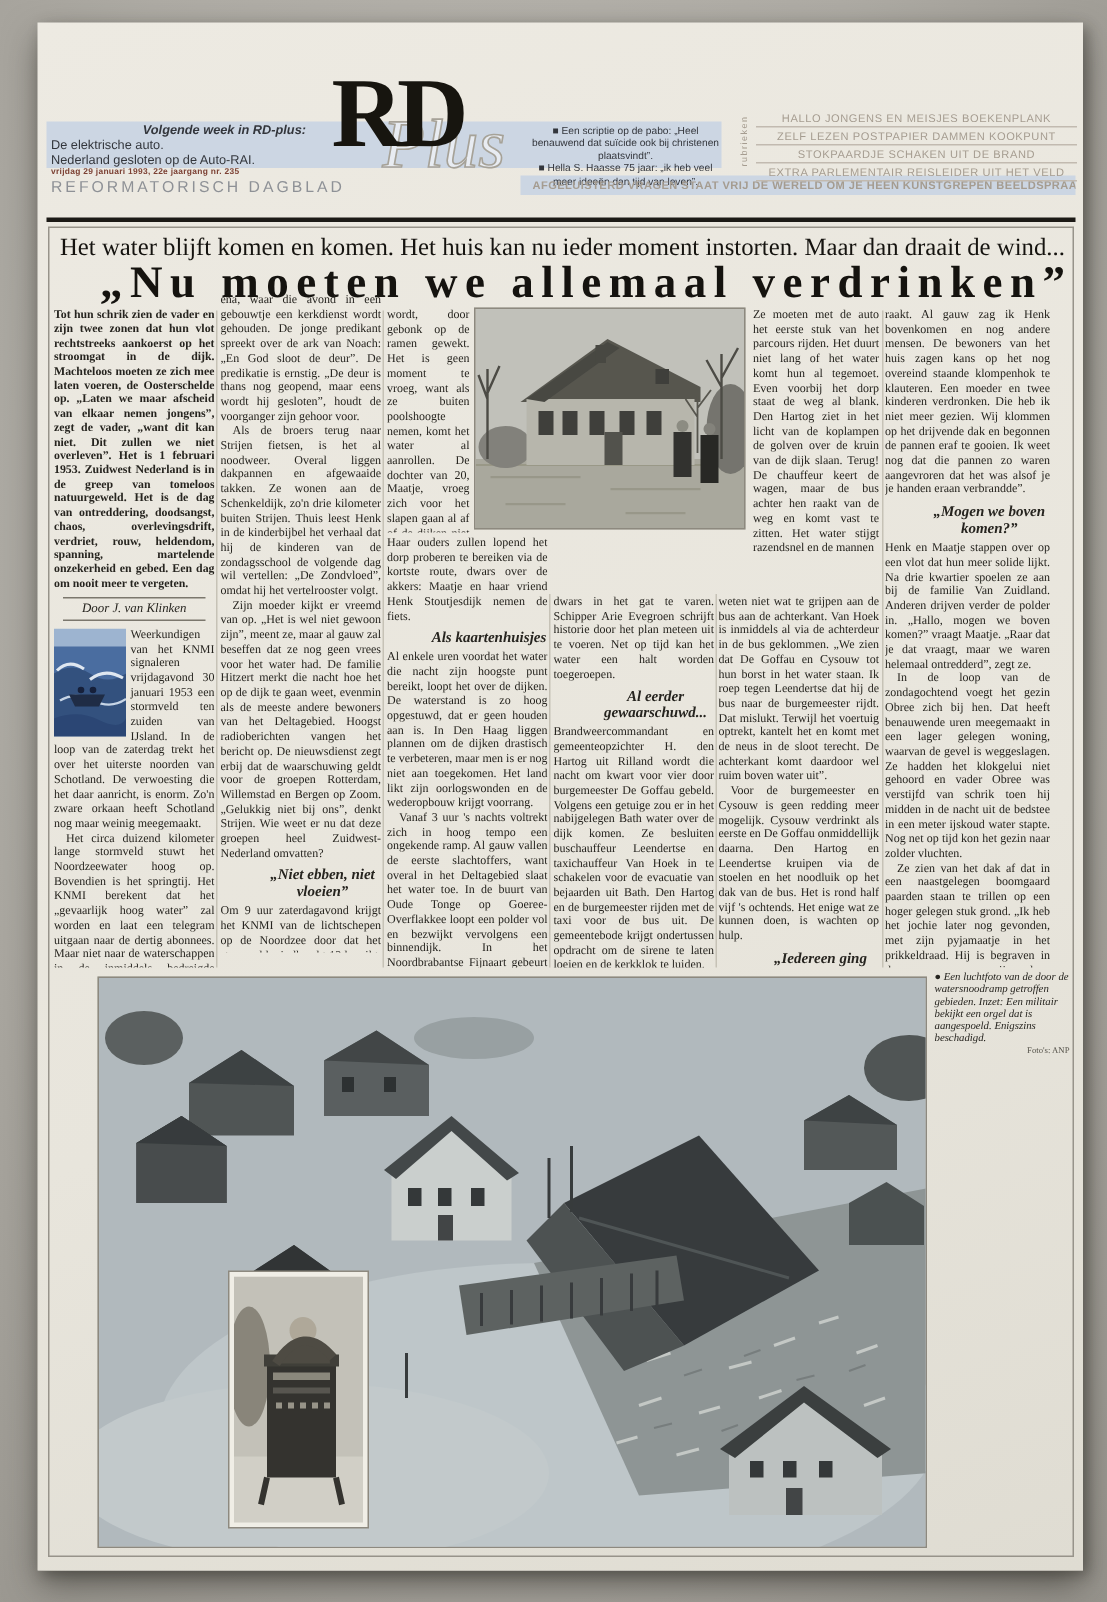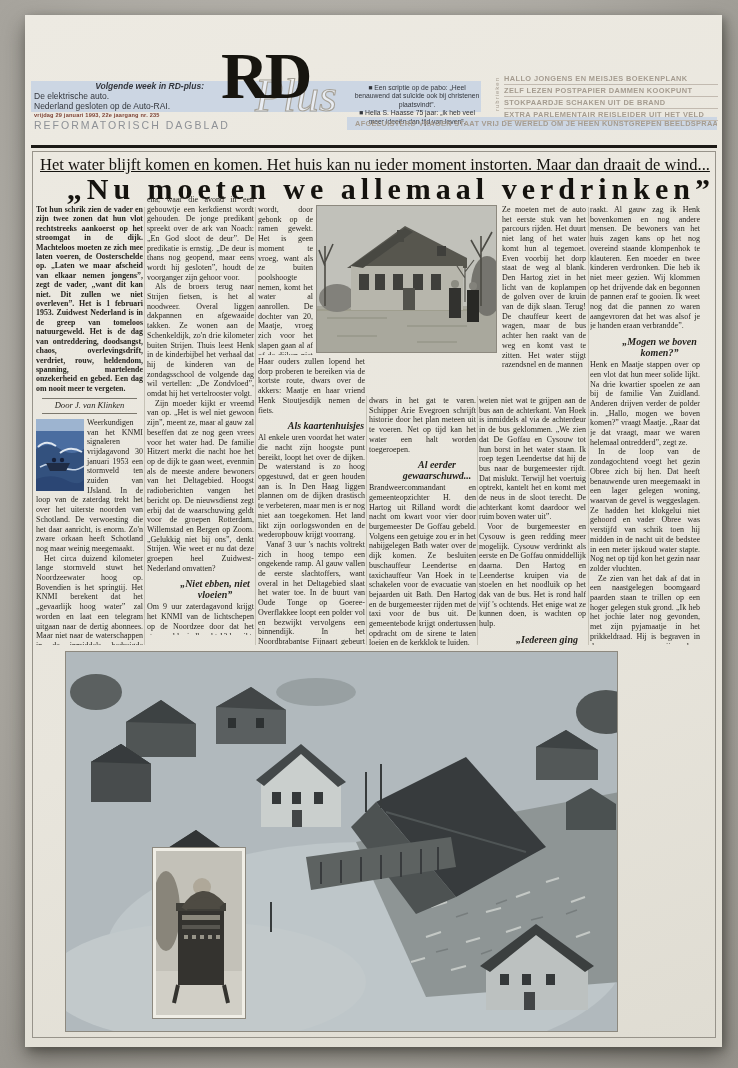--- a/index.html
+++ b/index.html
@@ -20,29 +20,29 @@
   .band{background:#ccd6e3;}
   .promo{left:9px;top:66px;width:170px;font-size:8.5px;line-height:10px;color:#33363c;}
   .promo .b1{font-weight:bold;font-style:italic;text-align:right;}
   .dateline{left:9px;top:97px;font-size:5.6px;font-weight:bold;color:#7c4134;letter-spacing:.2px;}
   .papername{left:9px;top:104px;font-size:10.5px;letter-spacing:2px;color:#8e9196;text-align:center;}
   .logo-rd{left:196px;top:28px;font-size:66px;line-height:1;font-weight:bold;color:#17150f;letter-spacing:-4px;}
   .logo-plus{left:230px;top:58px;font-size:46px;line-height:1;font-style:italic;
     color:rgba(255,255,255,.55);-webkit-text-stroke:1.1px #a6a298;}
   .teasers{left:328px;top:69px;width:128px;font-size:6.8px;line-height:8.4px;color:#33363c;text-align:center;}
   .rub-label{left:469px;top:62px;font-size:6px;color:#a59c90;writing-mode:vertical-rl;transform:rotate(180deg);letter-spacing:1px;}
-  .rubrics{left:479px;top:59px;width:214px;font-size:7.4px;font-weight:bold;color:#a59c90;letter-spacing:.4px;}
+  .rubrics{left:479px;top:59px;width:214px;font-size:7.4px;font-weight:normal;color:#a59c90;letter-spacing:.4px;text-align:center;}
   .rubrics div{line-height:9px;border-bottom:1px solid #c2bab0;padding-bottom:1px;margin-bottom:1px;white-space:nowrap;overflow:hidden;}
   .rub-bottom{left:330px;top:104px;width:362px;font-size:7.4px;font-weight:bold;color:#a59c90;letter-spacing:.3px;white-space:nowrap;overflow:hidden;}
 
   .rule-thick{left:6px;top:130px;width:686px;height:2.5px;background:#1c1a16;}
   .frame{left:7px;top:136px;width:684px;height:887px;border:1px solid #97938a;box-sizing:border-box;}
 
   
-  .kicker{left:15px;top:140px;width:670px;font-size:16.5px;color:#15130f;white-space:nowrap;overflow:hidden;text-decoration:underline;}
+  .kicker{left:15px;top:140px;width:670px;font-size:16.5px;color:#15130f;white-space:nowrap;overflow:hidden;}
   .headline{left:12px;top:157px;width:678px;font-size:30px;font-weight:bold;color:#15130f;letter-spacing:5px;white-space:nowrap;overflow:hidden;text-align:right;}
 
   
   .c{position:absolute;font-size:8px;line-height:9.7px;text-align:justify;color:#26241f;overflow:hidden;
      -webkit-hyphens:auto;hyphens:auto;}
   .c p{margin:0;text-indent:8px;}
   .c p.noind{text-indent:0;}
   .intro{font-weight:bold;font-size:7.9px;line-height:9.4px;text-indent:0 !important;}
   .byline{margin:5px 6px 4px;text-align:center;font-style:italic;font-size:8.6px;
     border-top:1px solid #7b776d;border-bottom:1px solid #7b776d;padding:2px 0;text-indent:0 !important;}
@@ -314,14 +314,18 @@
         </g>
       <path d="M22 134 l-4 18 M68 134 l4 18" stroke="#2e2c26" stroke-width="4"></path>
 
       <circle cx="46" cy="36" r="9" fill="#b3ab9a"></circle>
       <path d="M30 58 Q36 40 50 42 Q64 44 64 58 Z" fill="#4a463c"></path>
       <path d="M28 58 Q46 30 66 54" stroke="#4a463c" stroke-width="6" fill="none"></path>
       <rect width="86" height="164" fill="#7e8a96" opacity="0.08"></rect>
     </svg>
   </div>
 
+  <div class="abs cap" style="left:598px;top:632px;width:90px;height:90px;">
+    <span>● Een luchtfoto van de door de watersnoodramp getroffen gebieden. Inzet: Een militair bekijkt een orgel dat is aangespoeld. Enigszins beschadigd.</span>
+    <span class="credit">Foto's: ANP</span>
+  </div>
 
 </div>
 
 </body></html>

